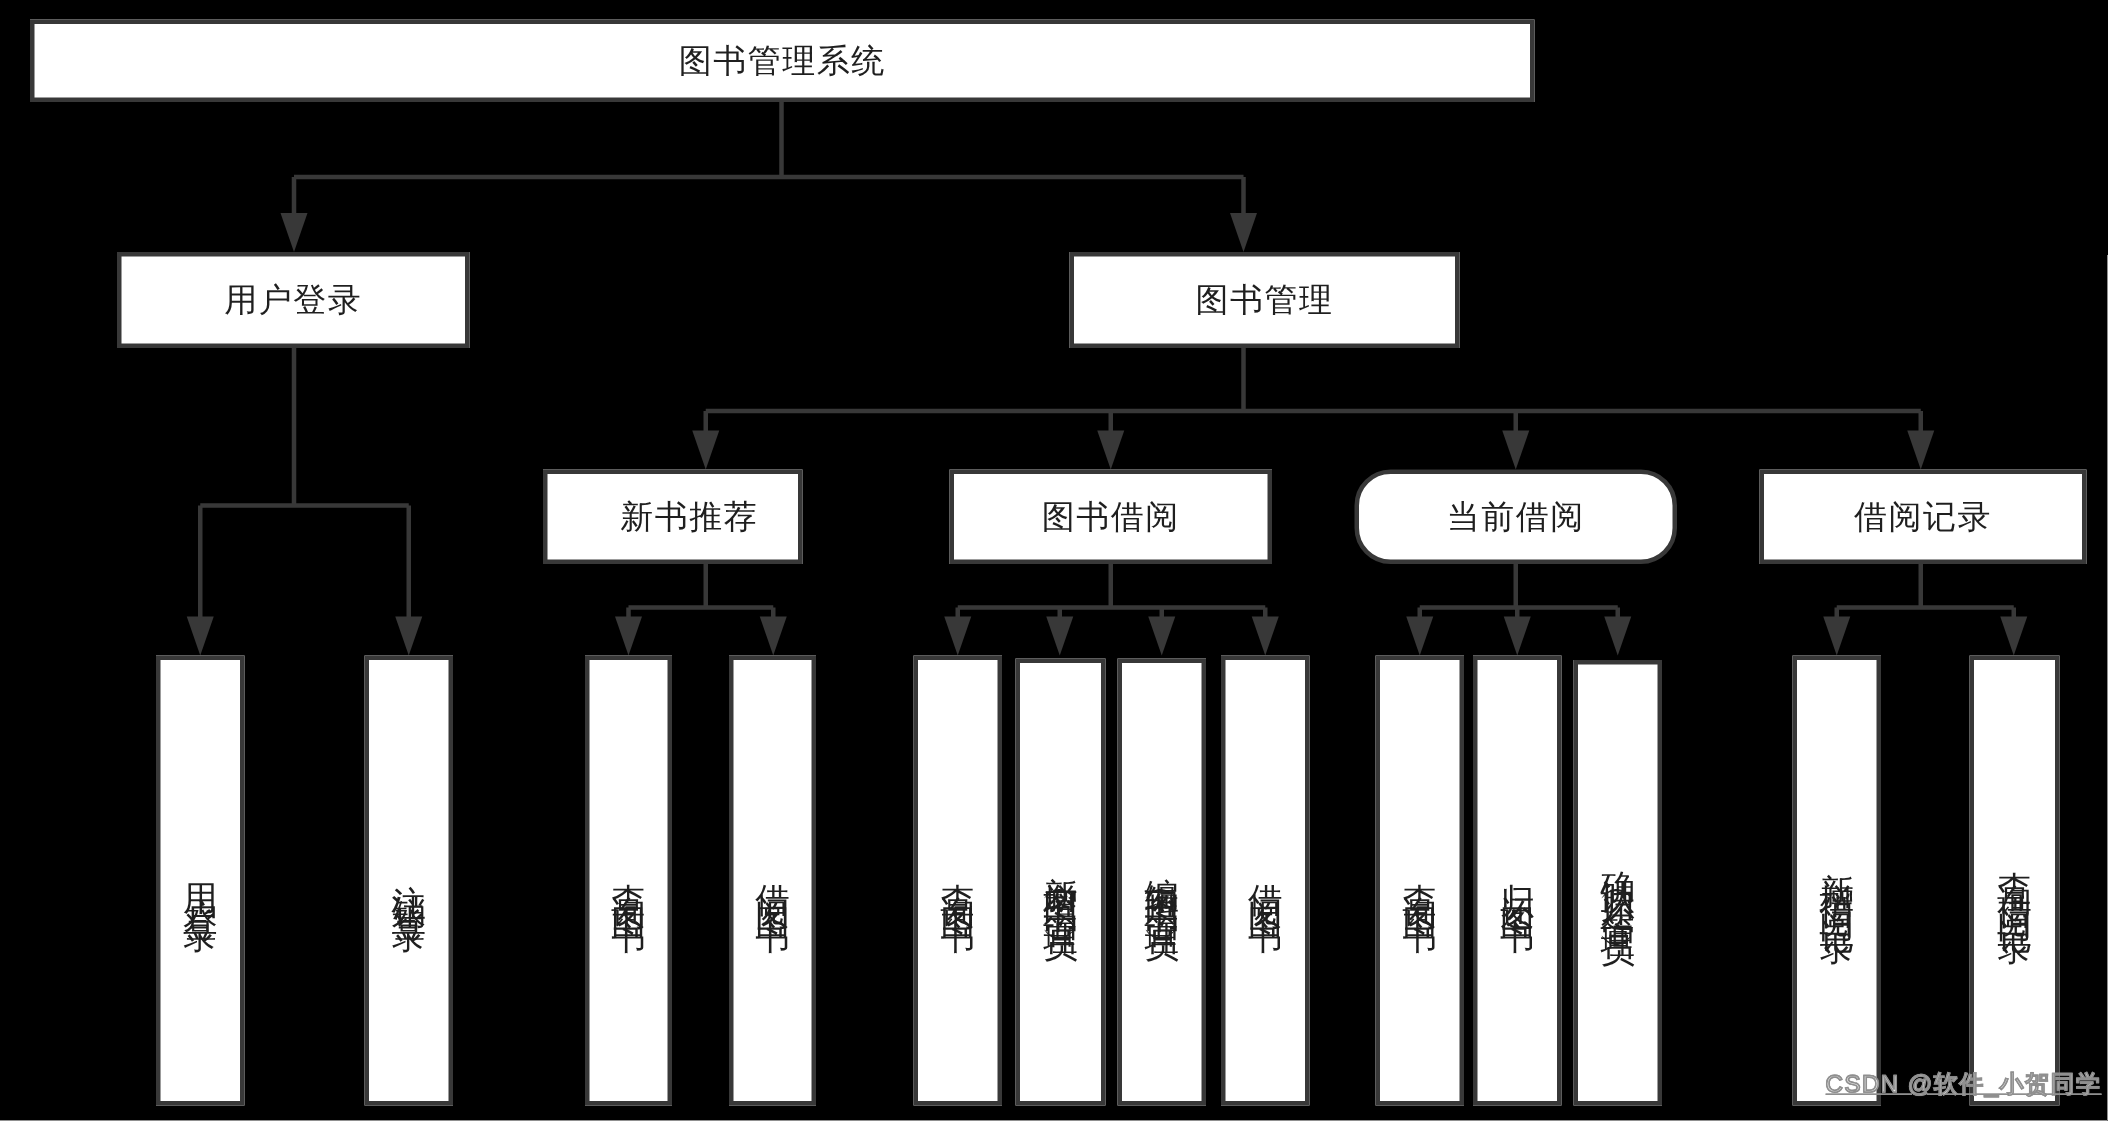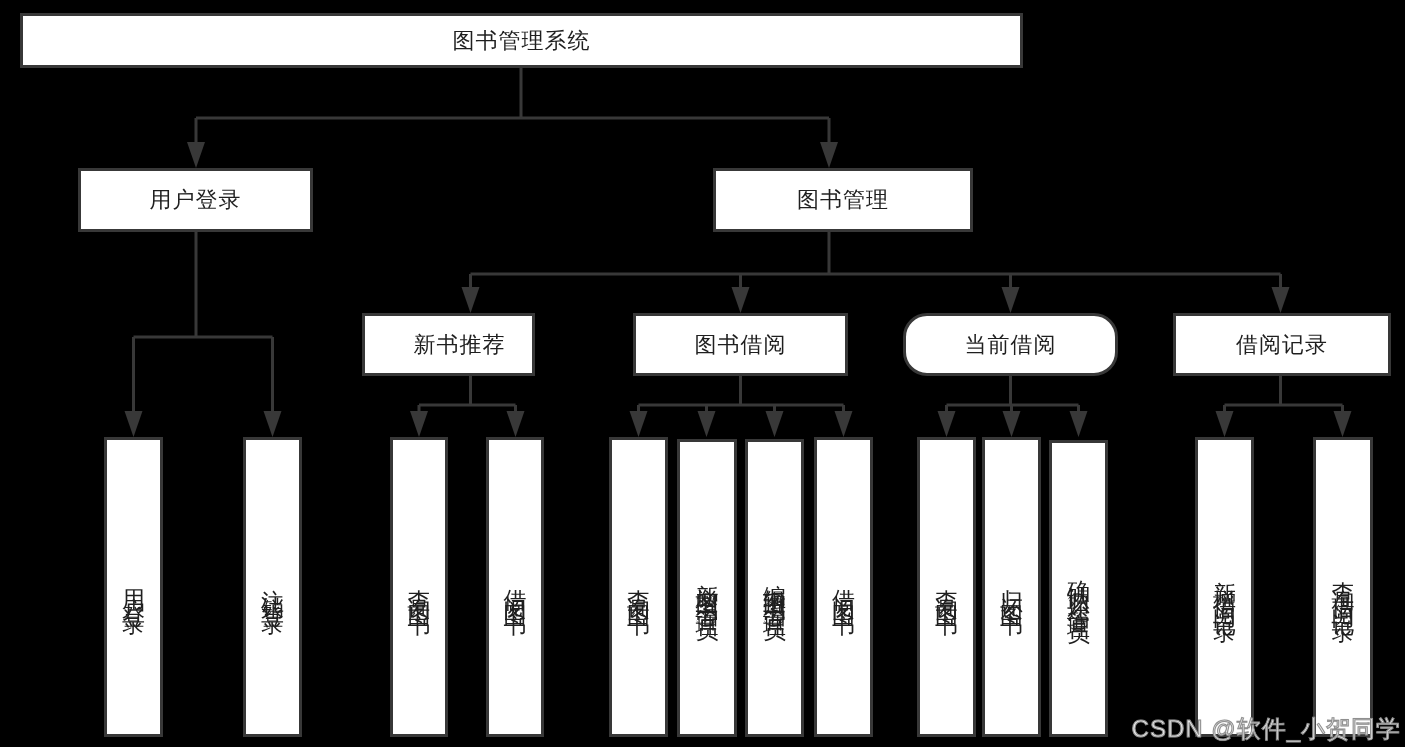--- a/index.html
+++ b/index.html
@@ -28,25 +28,26 @@
     writing-mode:vertical-rl;
     text-orientation:mixed;
     letter-spacing:8px;
     line-height:1;
     white-space:nowrap;
   }
   .watermark{
     position:absolute;
     top:713px;right:4px;
     z-index:5;
-    font-size:24px;
+    font-size:16px;
     letter-spacing:1px;
     color:#e7e7e7;
     -webkit-text-stroke:1px #8f8f8f;
     text-shadow:0 0 1px #a0a0a0;
+    text-decoration:underline;
   }
 </style>
 </head>
 <body>
 
 <div class="stage">
 
   <svg class="wires" width="1405" height="747" viewBox="0 0 1405 747" aria-hidden="true">
 
     <path d="M521 68 V118

